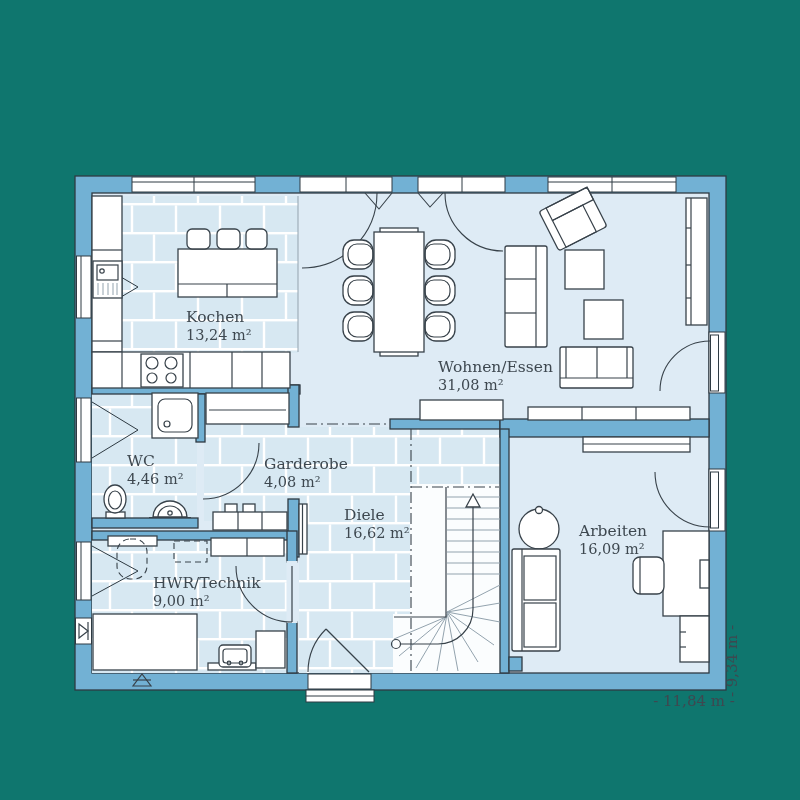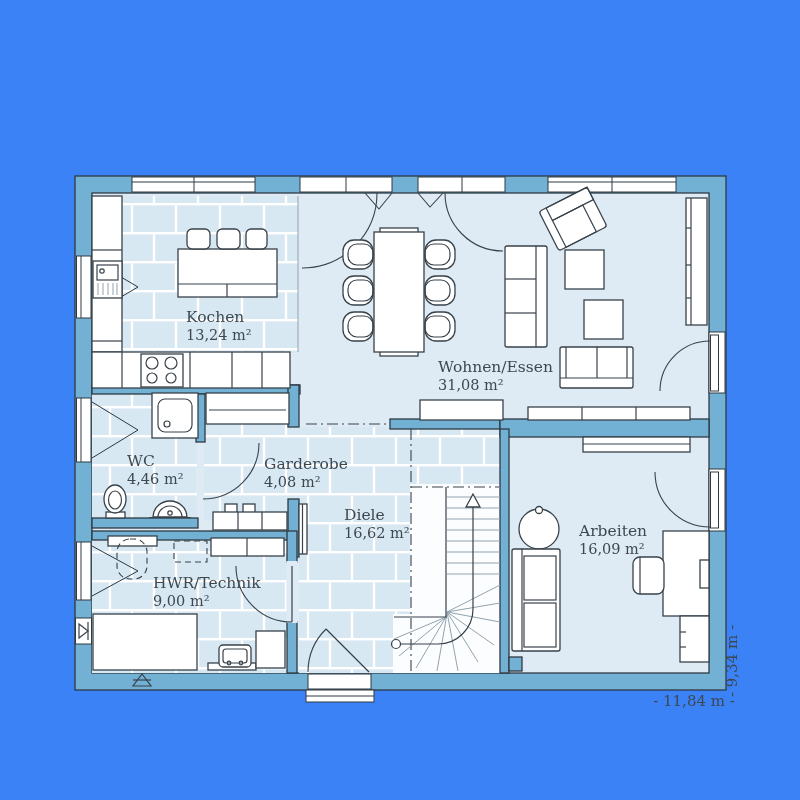--- a/index.html
+++ b/index.html
@@ -1,16 +1,16 @@
 <!DOCTYPE html>
 <html><head>
 <meta charset="utf-8">
 <style>
   html,body{margin:0;padding:0;background:#ffffff;}
-  .page{width:800px;height:800px;position:relative;background:#3b82f6;overflow:hidden;}
+  .page{width:800px;height:800px;position:relative;background:#0f766e;overflow:hidden;}
   svg{display:block;}
   .wall{fill:#72B1D4;stroke:#2E3A42;stroke-width:1.3;}
   .floor{fill:#DEEBF5;stroke:#2E3A42;stroke-width:1.3;}
   .stairfloor{fill:#FBFDFE;stroke:none;}
   .win{fill:#ffffff;stroke:#2E3A42;stroke-width:1;}
   .thin{fill:none;stroke:#2E3A42;stroke-width:1;}
   .furn{fill:#ffffff;stroke:#38424A;stroke-width:1.3;}
   .fline{fill:none;stroke:#38424A;stroke-width:1.2;}
   .arc{fill:none;stroke:#38424A;stroke-width:1.1;}
   .dashed{fill:none;stroke:#38424A;stroke-width:1.1;stroke-dasharray:6 4;}

